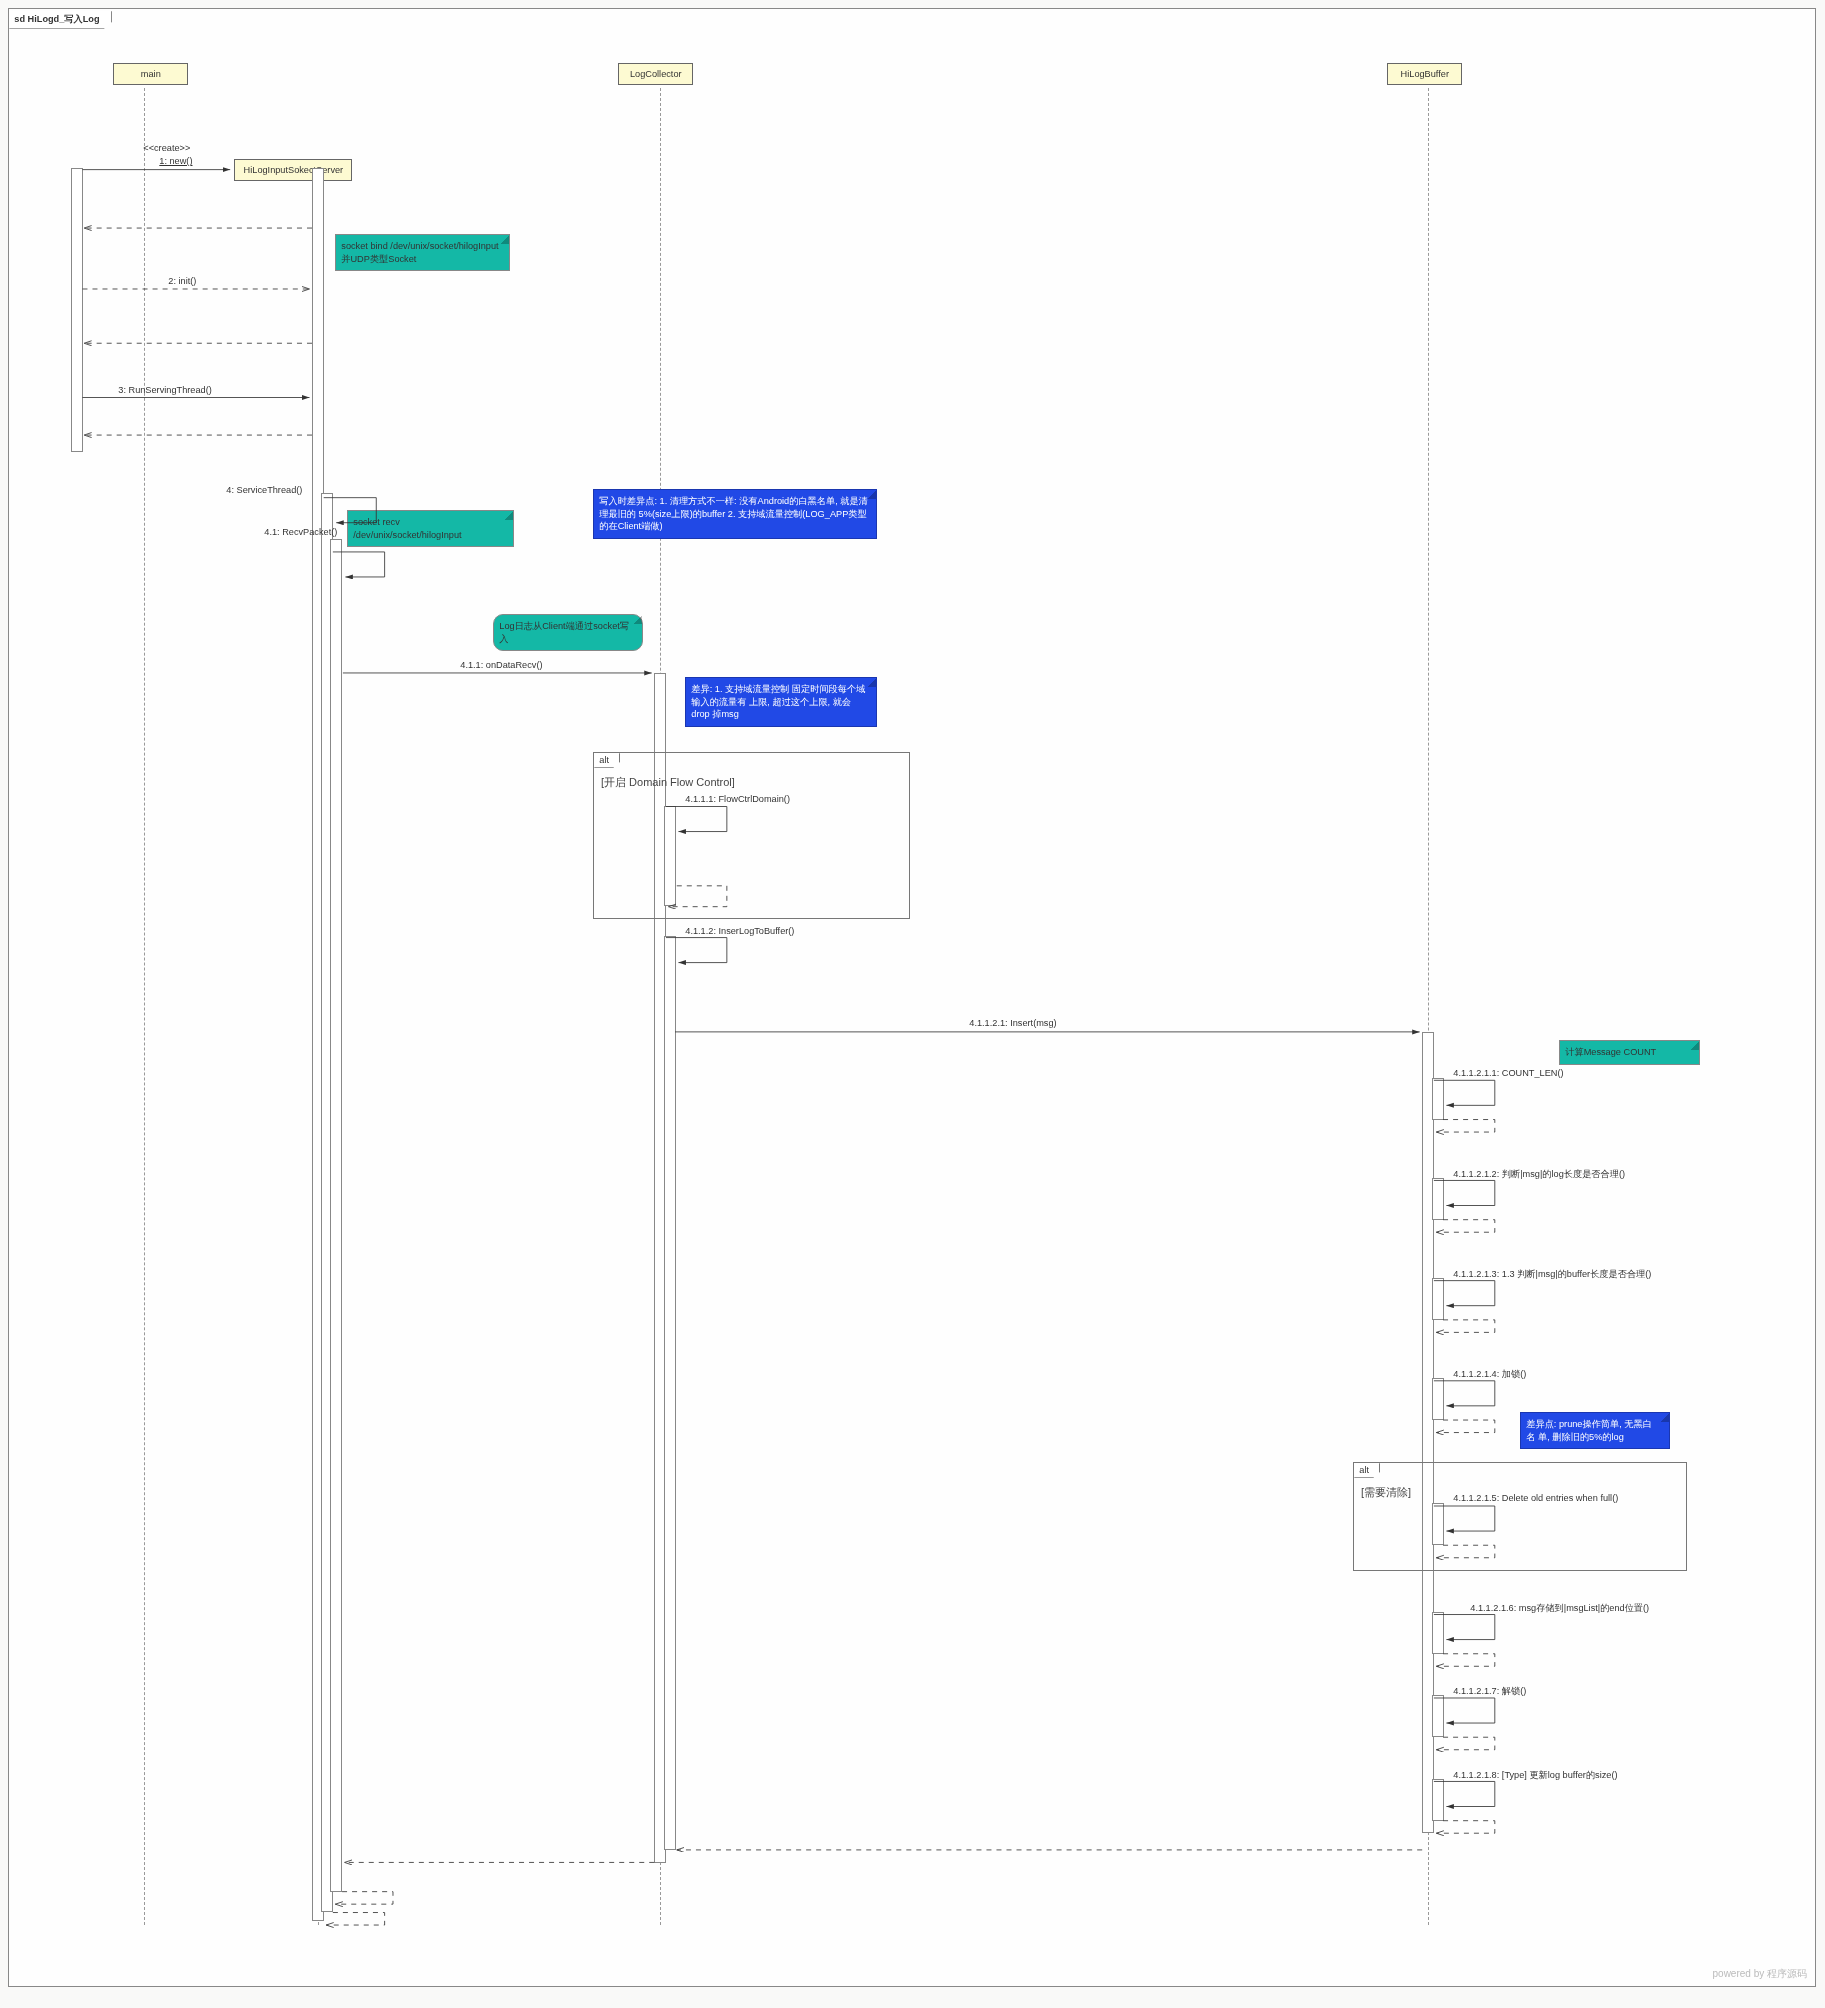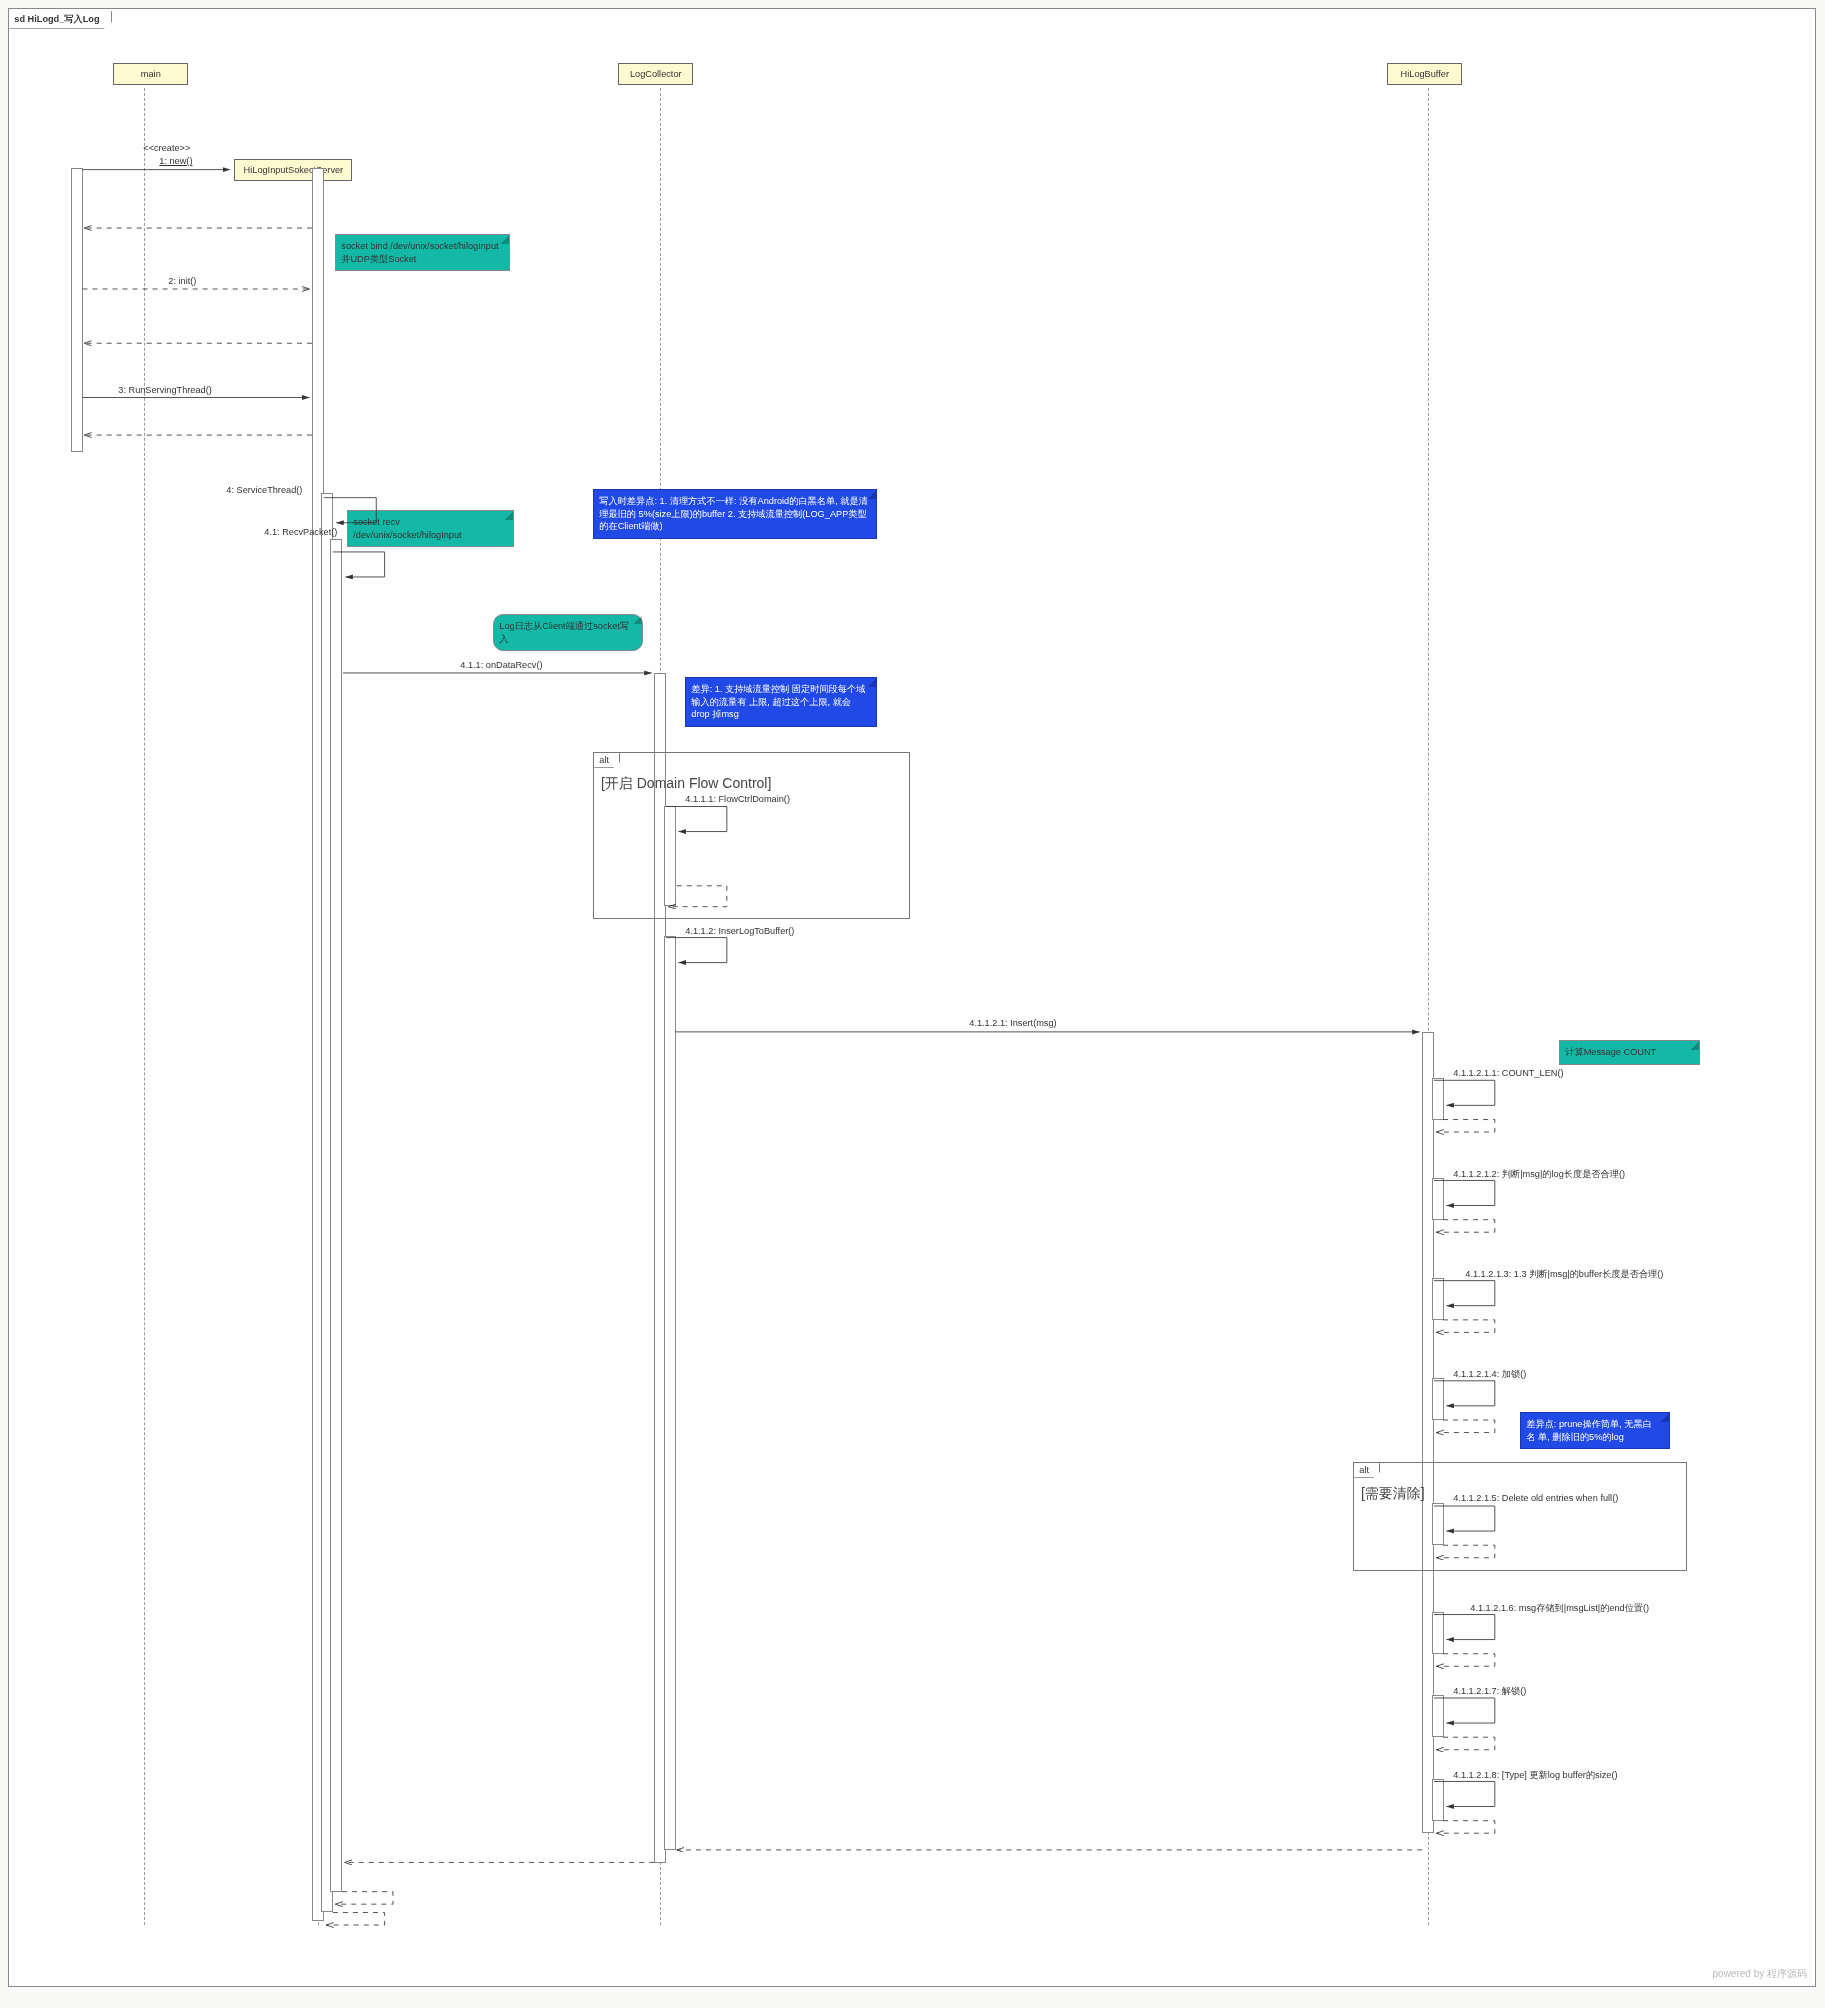--- a/index.html
+++ b/index.html
@@ -77,21 +77,21 @@
     position: absolute;
     top: 0; left: 0;
     border-right: 0.8px solid #777;
     border-bottom: 0.8px solid #777;
     padding: 1.7px 10px 1.7px 5px;
     background: #fff;
     clip-path: polygon(0 0, 100% 0, 100% 60%, calc(100% - 6.7px) 100%, 0 100%);
   }
   .guard {
     position: absolute;
-    font-size: 14px;
+    font-size: 11px;
     color: #444;
   }
   svg.arrows { position: absolute; top: 0; left: 0; pointer-events: none; }
   .watermark {
     position: absolute;
     right: 8.3px; bottom: 5px;
     color: #bbb;
     font-size: 10px;
   }
 </style>
@@ -161,21 +161,21 @@
   <div class="msg-label" style="left:159px; top:267px;">2: init()</div>
   <div class="msg-label" style="left:109px; top:376px;">3: RunServingThread()</div>
   <div class="msg-label" style="left:217px; top:476px;">4: ServiceThread()</div>
   <div class="msg-label" style="left:255px; top:502px;margin-top:16px;">4.1: RecvPacket()</div>
   <div class="msg-label" style="left:451px; top:651px;">4.1.1: onDataRecv()</div>
   <div class="msg-label" style="left:676px; top:785px;">4.1.1.1: FlowCtrlDomain()</div>
   <div class="msg-label" style="left:676px; top:917px;">4.1.1.2: InserLogToBuffer()</div>
   <div class="msg-label" style="left:960px; top:1009px;">4.1.1.2.1: Insert(msg)</div>
   <div class="msg-label" style="left:1444px; top:1059px;">4.1.1.2.1.1: COUNT_LEN()</div>
   <div class="msg-label" style="left:1444px; top:1159px;">4.1.1.2.1.2: 判断|msg|的log长度是否合理()</div>
-  <div class="msg-label" style="left:1444px; top:1259px;margin-left:12px;">4.1.1.2.1.3: 1.3 判断|msg|的buffer长度是否合理()</div>
+  <div class="msg-label" style="left:1444px; top:1259px;">4.1.1.2.1.3: 1.3 判断|msg|的buffer长度是否合理()</div>
   <div class="msg-label" style="left:1444px; top:1359px;">4.1.1.2.1.4: 加锁()</div>
   <div class="msg-label" style="left:1444px; top:1484px;">4.1.1.2.1.5: Delete old entries when full()</div>
   <div class="msg-label" style="left:1444px; top:1593px;margin-left:17px;">4.1.1.2.1.6: msg存储到|msgList|的end位置()</div>
   <div class="msg-label" style="left:1444px; top:1676px;">4.1.1.2.1.7: 解锁()</div>
   <div class="msg-label" style="left:1444px; top:1760px;">4.1.1.2.1.8: [Type] 更新log buffer的size()</div>
 
   <svg class="arrows" width="1808" height="1979" viewBox="0 0 2166 2370">
     <defs>
       <marker id="arr" markerWidth="10" markerHeight="10" refX="9" refY="3" orient="auto">
         <path d="M0,0 L9,3 L0,6 Z" fill="#333"></path>

